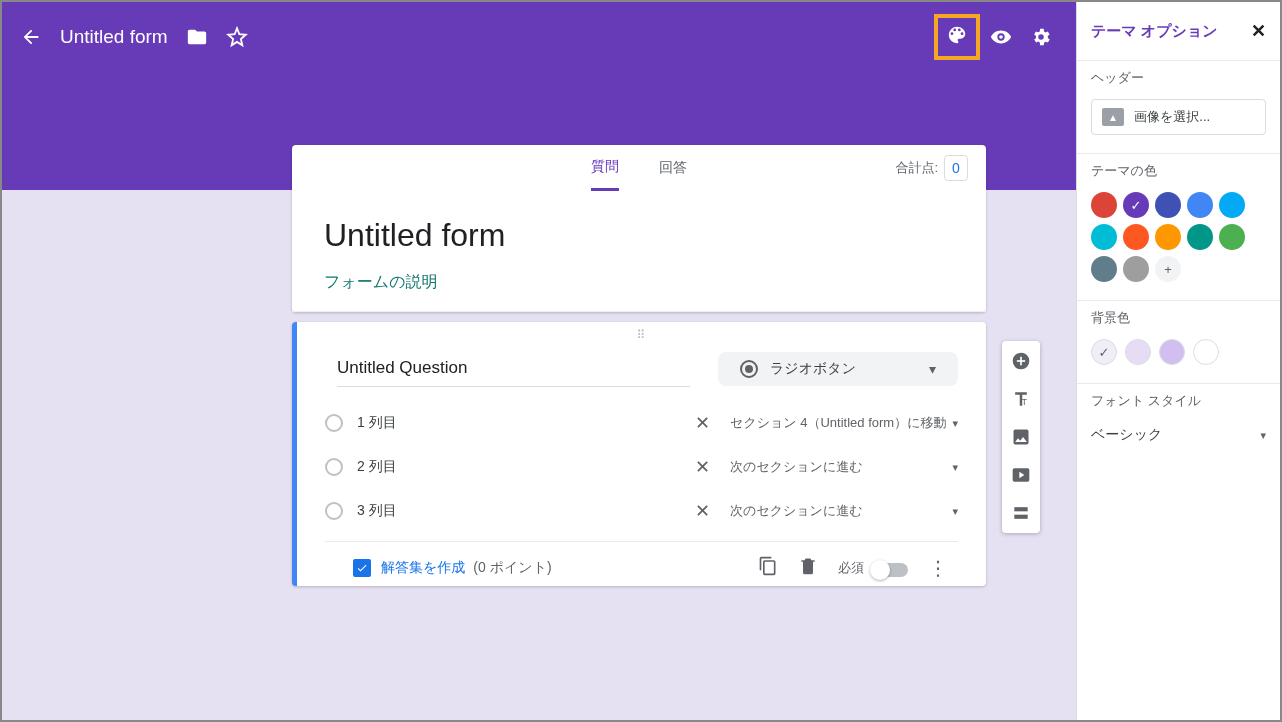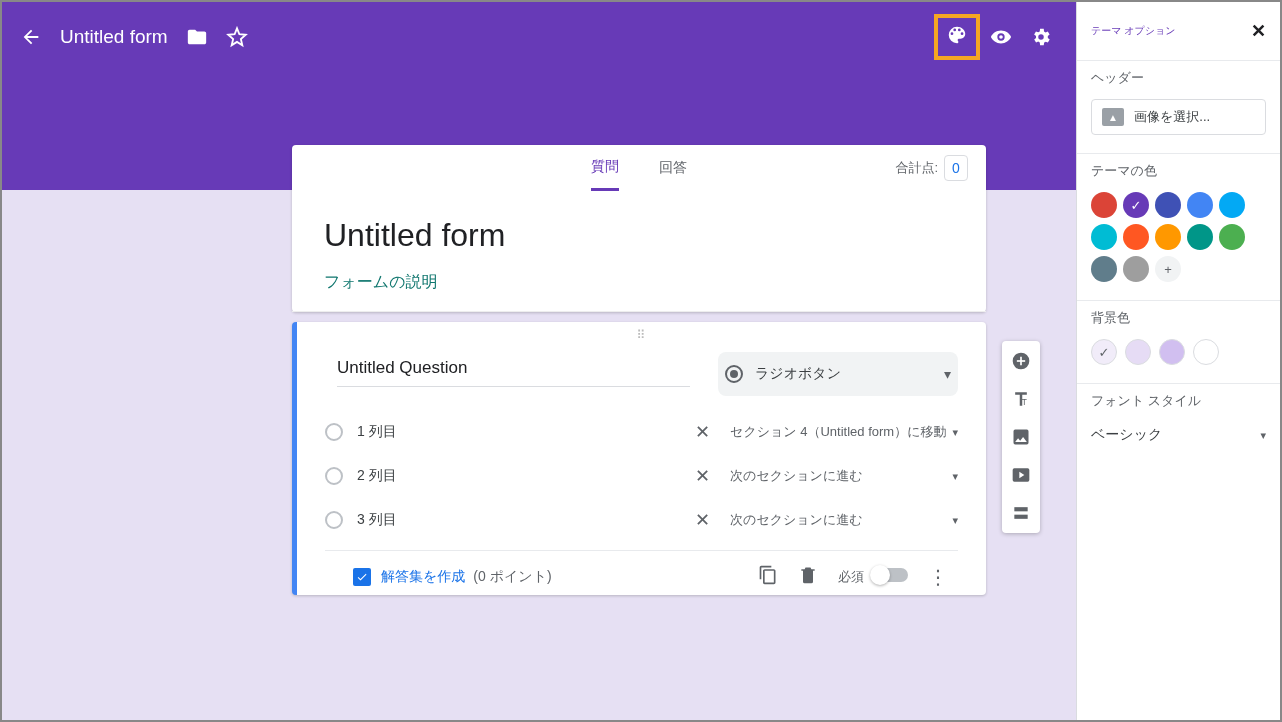--- a/index.html
+++ b/index.html
@@ -27,54 +27,54 @@
 .score-wrap { margin-left:auto; margin-right:18px; display:flex; align-items:center; font-size:13px; color:#5f6368; }
 .score-box { border:1px solid #dadce0; border-radius:4px; width:24px; height:26px; display:flex; align-items:center; justify-content:center; margin-left:6px; color:#1a73e8; font-size:14px; }
 .title-block { padding: 26px 32px 18px; border-bottom:1px solid #eee;}
 .form-title { font-size: 32px; color:#202124; margin-bottom:18px; }
 .form-desc { font-size: 16px; color:#0f766e; }
 .question-card { border-left:5px solid #4285f4; position:relative; }
 .drag { text-align:center; color:#bbb; font-size:12px; padding-top:6px; letter-spacing:1px; }
 .qbody { padding: 6px 28px 0; }
 .qrow1 { display:flex; align-items:flex-start; gap:28px; }
 .qtitle { flex:1; font-size:17px; color:#202124; padding:10px 0 8px; border-bottom:1px solid #dadce0;margin-left:12px; }
-.qtype { width:240px; background:#f1f3f4; height:44px; display:flex; align-items:center; padding:0 7px; border-radius:8px; font-size:14px; color:#3c4043; margin-top:4px; }
+.qtype { width:240px; background:#f1f3f4; height:34px; display:flex; align-items:center; padding:0 22px; border-radius:8px; font-size:14px; color:#3c4043; margin-top:4px; }
 .qtype .rad { width:18px; height:18px; border:2px solid #5f6368; border-radius:50%; display:inline-flex; align-items:center; justify-content:center; margin-right:12px; }
 .qtype .rad::after { content:''; width:8px; height:8px; background:#5f6368; border-radius:50%; }
 .qtype .arr { margin-left:auto; color:#5f6368; }
 .option-row { display:flex; align-items:center; height:44px;justify-content:center; }
 .left-side { display:flex; align-items:center; flex:0 0 370px; }
 .option-radio { width:18px; height:18px; border:2px solid #bdc1c6; border-radius:50%; margin-right:14px; }
 .option-text { font-size:14px; color:#3c4043; }
 .option-x { color:#5f6368; font-size:18px; margin-right:20px; cursor:pointer; }
 .option-action { display:flex; align-items:center; font-size:13px; color:#5f6368; flex:1; }
 .option-action .arr { margin-left:auto; color:#5f6368; font-size:11px; }
 .add-option { display:flex; align-items:center; font-size:14px; color:#80868b; padding:14px 0 20px; }
 .add-option .link { color:#1a73e8; margin-left:3px; }
 .divider { border-top:1px solid #e8eaed; margin:8px 0 0; }
 .footer-row { display:flex; align-items:center; padding:14px 10px 6px 28px; }
 .chk { width:18px; height:18px; background:#1a73e8; border-radius:2px; display:inline-flex; align-items:center; justify-content:center; margin-right:10px; }
 .chk svg { width:12px; height:12px; fill:#fff; }
 .answer-key { color:#1a73e8; font-size:14px; margin-right:8px; }
 .points { color:#5f6368; font-size:14px; }
 .footer-icons { margin-left:auto; display:flex; align-items:center; gap:20px; color:#5f6368; }
-.required { display:flex; align-items:flex-start; font-size:13px; color:#5f6368; gap:8px;}
+.required { display:flex; align-items:flex-end; font-size:13px; color:#5f6368; gap:8px;}
 .toggle { width:36px; height:14px; background:#bdc1c6; border-radius:7px; position:relative; }
 .toggle::after { content:''; position:absolute; left:-2px; top:-3px; width:20px; height:20px; background:#fff; border-radius:50%; box-shadow:0 1px 3px rgba(0,0,0,.3);}
 .dots { font-size:20px; }
 
 
 .side-toolbar { position:absolute; top:339px; left:1000px; background:#fff; border-radius:4px; box-shadow:0 1px 4px rgba(0,0,0,.25); padding:8px 4px; display:flex; flex-direction:column; gap:14px; align-items:center; }
 .side-toolbar .btn { width:30px; height:24px; display:flex; align-items:center; justify-content:center; color:#5f6368; cursor:pointer; }
 .side-toolbar svg { width:20px; height:20px; fill:#5f6368; }
 
 
 .right-panel { width: 204px; border-left:1px solid #dadce0; background:#fff; padding:0; }
 .rp-head { display:flex; align-items:center; padding:18px 14px 18px 14px; }
-.rp-title { color:#673ab7; font-size:10px; font-weight:400; }
+.rp-title { color:#673ab7; font-size:15px; font-weight:700; }
 .rp-close { margin-left:auto; font-size:18px; cursor:pointer; color:#202124; font-weight:bold; }
 .rp-section { padding:8px 14px 18px; border-top:1px solid #e8eaed; }
 .rp-label { font-size:13px; color:#5f6368; margin-bottom:12px; }
 .img-select { border:1px solid #dadce0; border-radius:4px; height:36px; display:flex; align-items:center; padding:0 10px; font-size:13px; color:#3c4043; }
 .img-select .ibox { width:22px; height:18px; background:#9aa0a6; border-radius:2px; margin-right:10px; display:flex; align-items:center; justify-content:center; color:#fff; font-size:10px;}
 .swatches { display:flex; flex-wrap:wrap; gap:6px; }
 .sw { width:26px; height:26px; border-radius:50%; cursor:pointer; display:flex; align-items:center; justify-content:center; color:#fff; font-size:13px; }
 .sw.add { background:#f1f3f4; color:#5f6368; }
 .bg-swatches { display:flex; gap:8px; }
 .bgsw { width:26px; height:26px; border-radius:50%; border:1px solid #dadce0; display:flex; align-items:center; justify-content:center; color:#5f6368; font-size:13px; }

